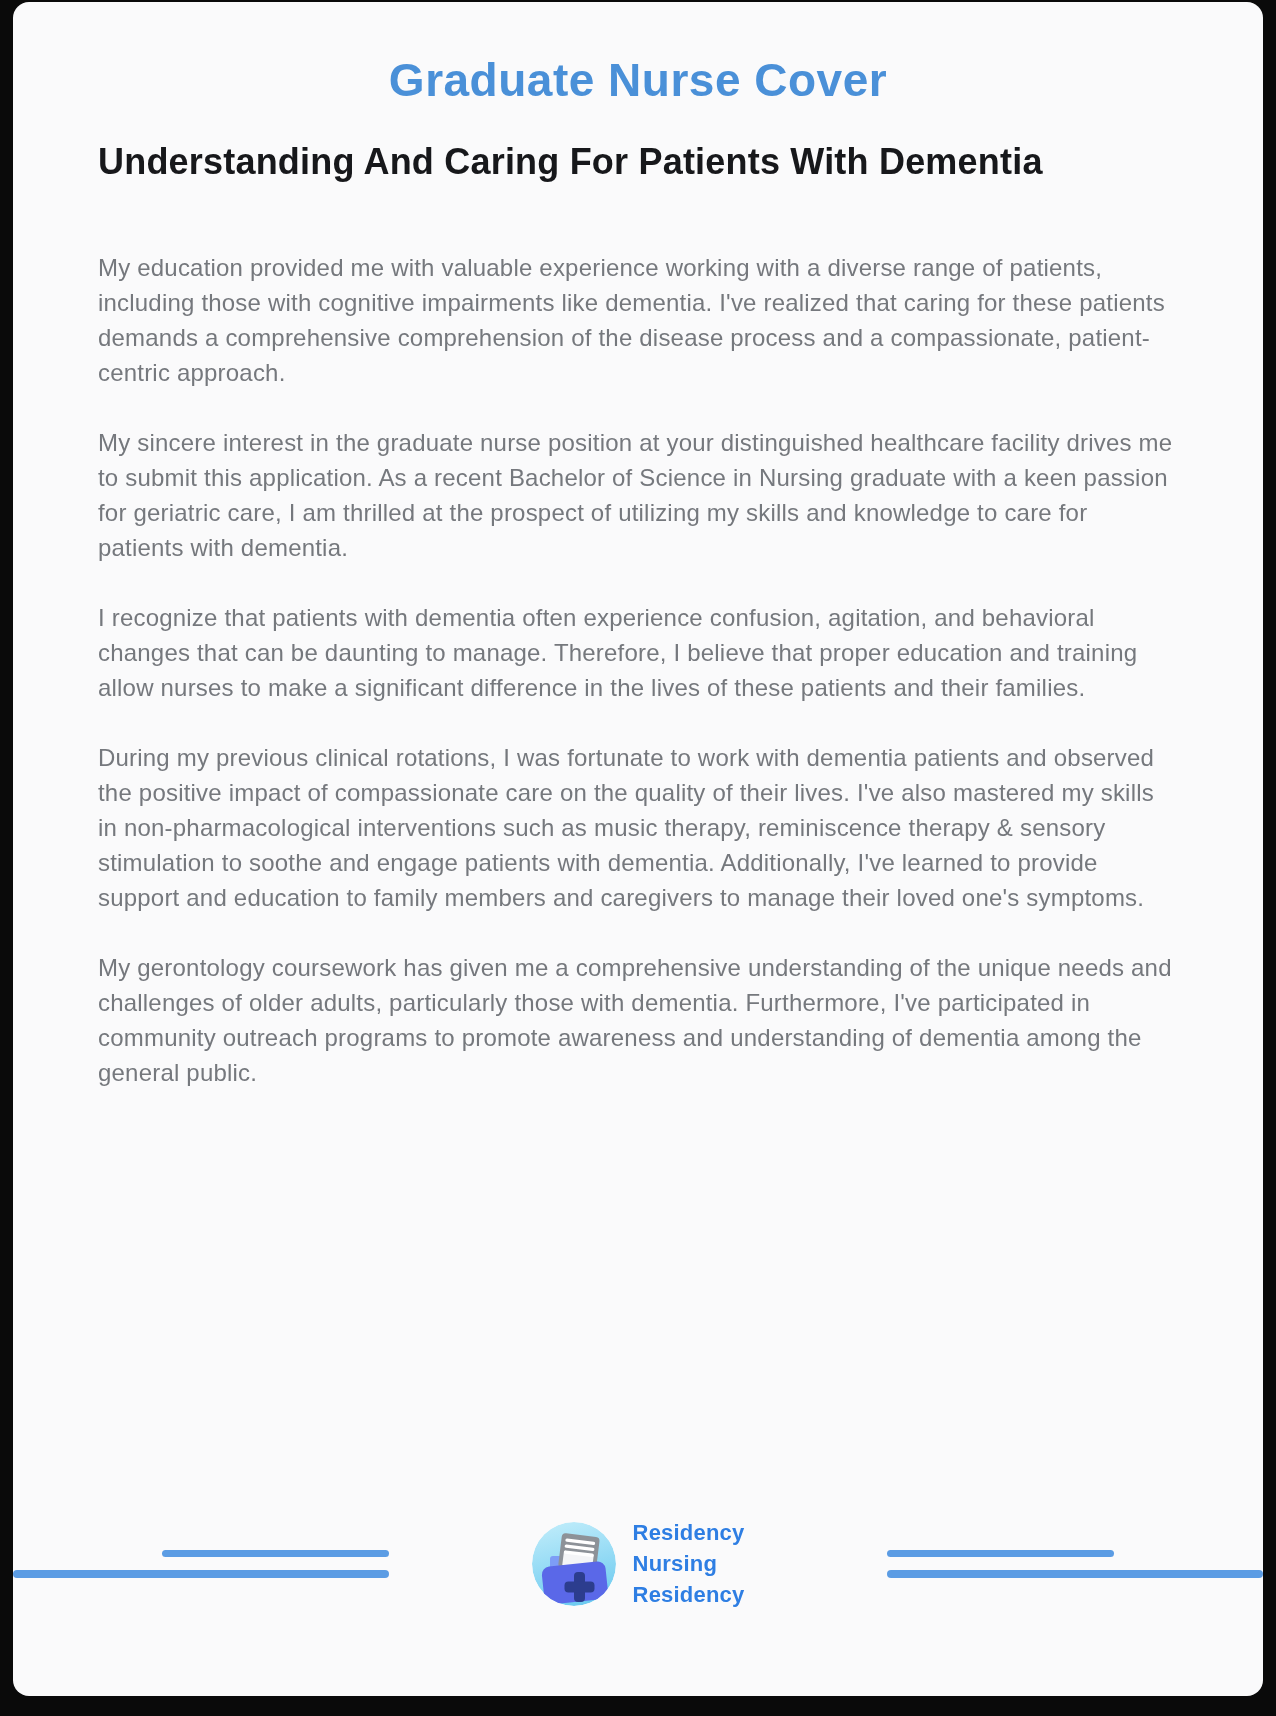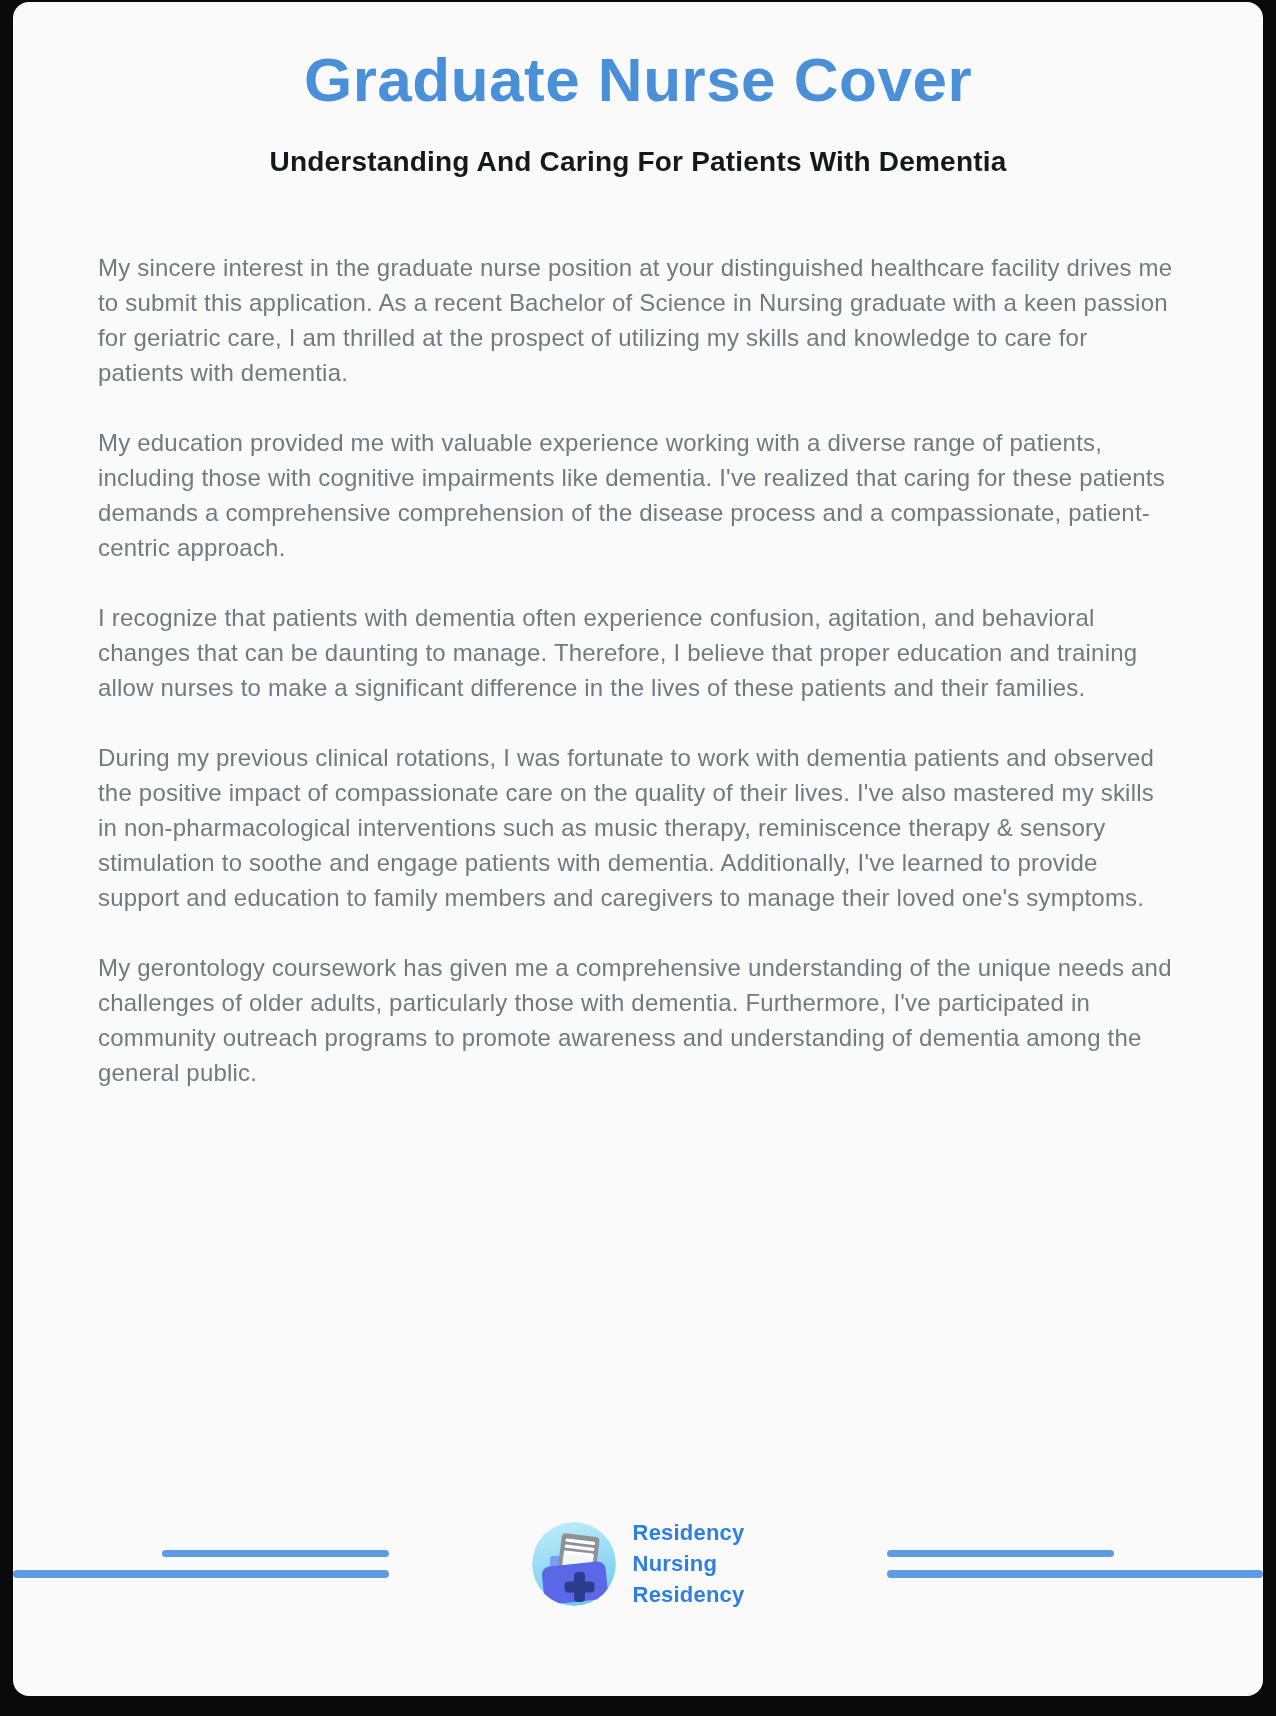--- a/index.html
+++ b/index.html
@@ -32,31 +32,31 @@
     border-radius:16px;
     overflow:hidden;
   }
   .content{
     padding:48px 85px 0 85px;
   }
   .title{
     margin:0 0 36px 0;
     text-align:center;
     color:var(--title-blue);
-    font-size:62px;
+    font-size:46px;
     line-height:60px;
     font-weight:700;
     letter-spacing:0.5px;
   }
   .title .tl{display:block;}
   .subtitle{
     margin:0 0 72px 0;
-    text-align:center;
+    text-align:left;
     color:var(--subtitle-dark);
-    font-size:28px;
+    font-size:36px;
     line-height:32px;
     font-weight:700;
     letter-spacing:0.2px;
   }
   .letter p{
     margin:0 0 35px 0;
     color:var(--body-gray);
     font-size:24px;
     line-height:35px;
     letter-spacing:0.2px;
@@ -90,22 +90,22 @@
 <body>
 
 <div class="page">
   <div class="content">
     <h1 class="title">
       <span class="tl">Graduate Nurse Cover</span>
     </h1>
     <h2 class="subtitle">Understanding And Caring For Patients With Dementia</h2>
 
     <div class="letter">
+      <p>My education provided me with valuable experience working with a diverse range of patients, including those with cognitive impairments like dementia. I've realized that caring for these patients demands a comprehensive comprehension of the disease process and a compassionate, patient-centric approach.</p>
       <p>My sincere interest in the graduate nurse position at your distinguished healthcare facility drives me to submit this application. As a recent Bachelor of Science in Nursing graduate with a keen passion for geriatric care, I am thrilled at the prospect of utilizing my skills and knowledge to care for patients with dementia.</p>
-      <p>My education provided me with valuable experience working with a diverse range of patients, including those with cognitive impairments like dementia. I've realized that caring for these patients demands a comprehensive comprehension of the disease process and a compassionate, patient-centric approach.</p>
       <p>I recognize that patients with dementia often experience confusion, agitation, and behavioral changes that can be daunting to manage. Therefore, I believe that proper education and training allow nurses to make a significant difference in the lives of these patients and their families.</p>
       <p>During my previous clinical rotations, I was fortunate to work with dementia patients and observed the positive impact of compassionate care on the quality of their lives. I've also mastered my skills in non-pharmacological interventions such as music therapy, reminiscence therapy &amp; sensory stimulation to soothe and engage patients with dementia. Additionally, I've learned to provide support and education to family members and caregivers to manage their loved one's symptoms.</p>
       <p>My gerontology coursework has given me a comprehensive understanding of the unique needs and challenges of older adults, particularly those with dementia. Furthermore, I've participated in community outreach programs to promote awareness and understanding of dementia among the general public.</p>
     </div>
   </div>
 
   <div class="footer">
     <div class="flines left">
       <span class="ln short"></span>
       <span class="ln long"></span>

